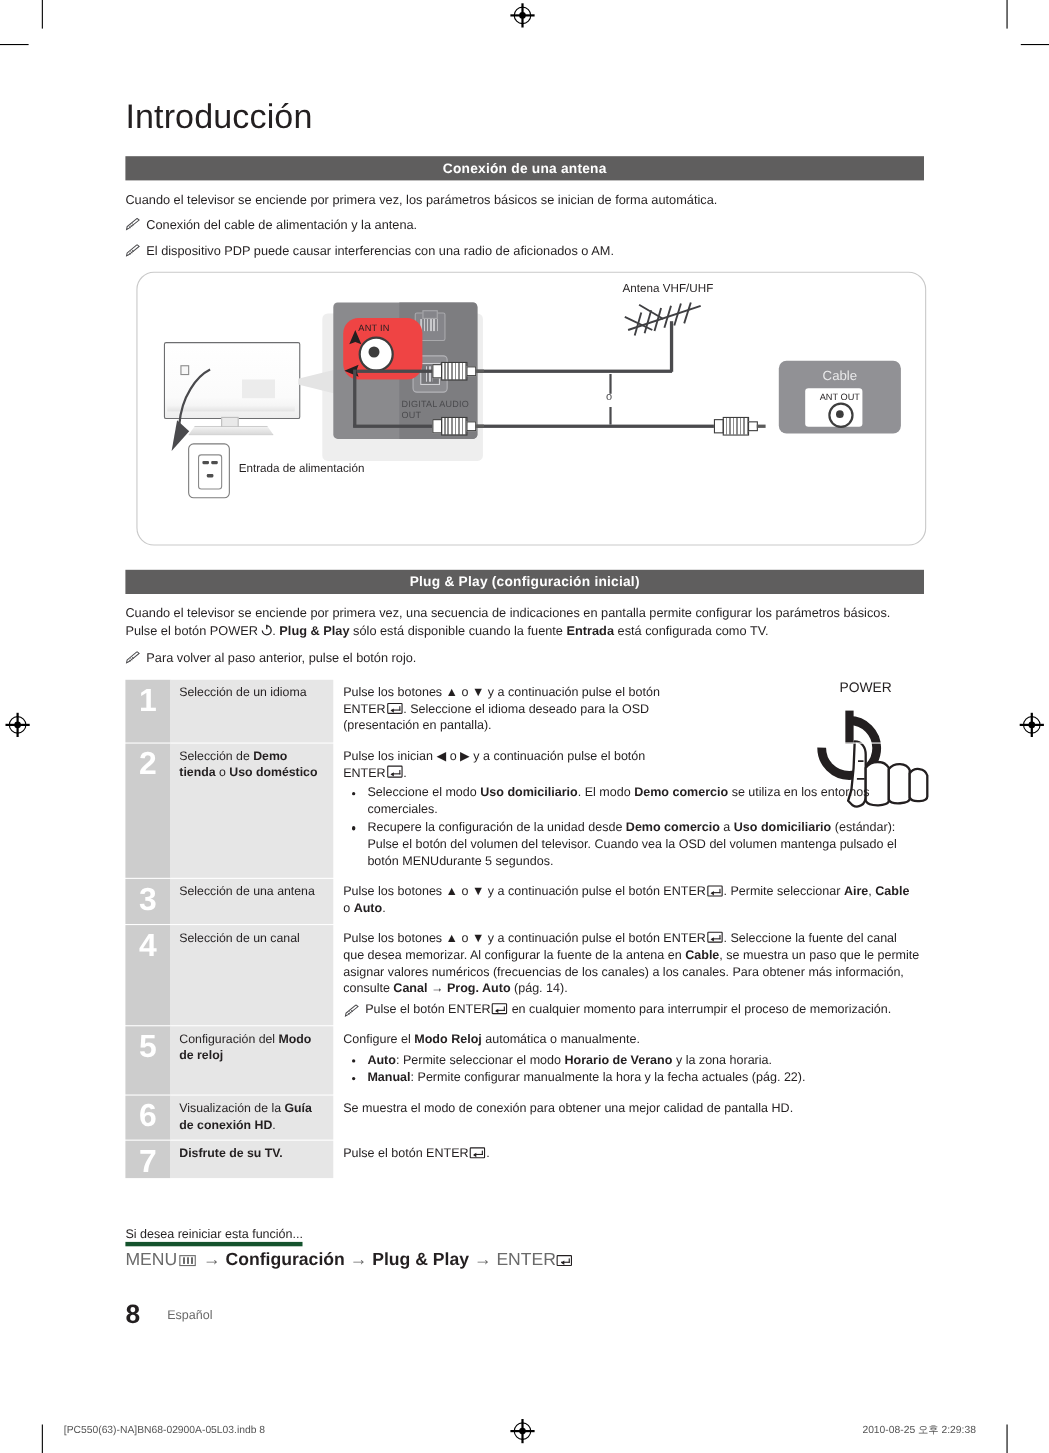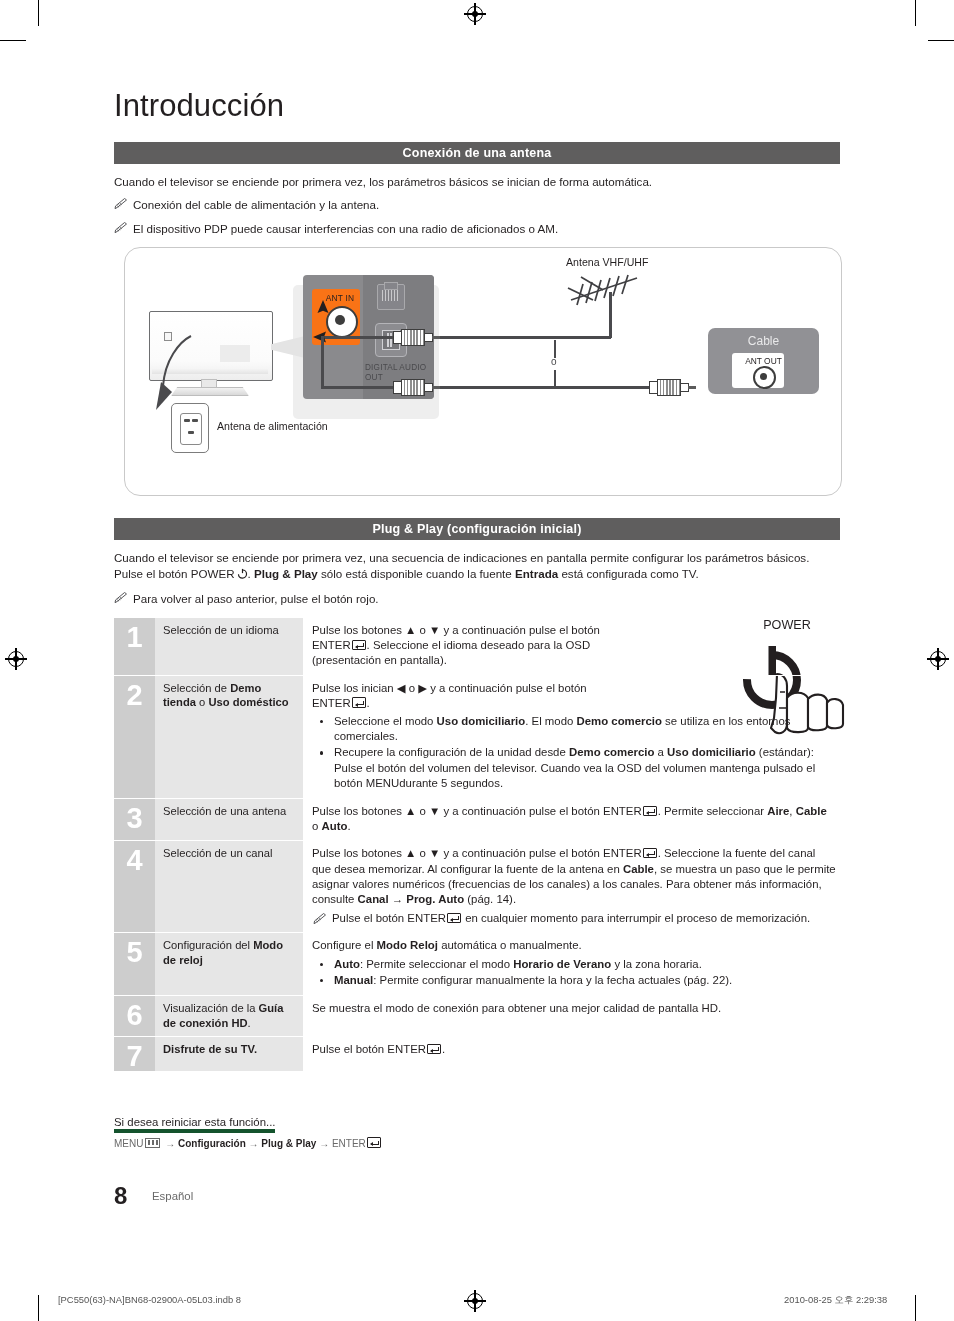--- a/index.html
+++ b/index.html
@@ -59,22 +59,22 @@
 
   .pwr-label{position:absolute;left:92px;top:172px;font-size:10.6px;color:#231f20;white-space:nowrap;}
 
   
   .panel-shadow{position:absolute;left:168px;top:37px;width:146px;height:134px;
                 background:#eeeeee;border-radius:5px;}
   .panel{position:absolute;left:178px;top:27px;width:131px;height:124px;
          background:#8a8a8d;border-radius:4px;}
   .panel-dark{position:absolute;left:60px;top:0;width:71px;height:124px;
               background:#7d7d80;border-radius:0 4px 4px 0;}
-  .antbox{position:absolute;left:9px;top:14px;width:48px;height:56px;
-          background:#f97316;border-radius:3px;}
+  .antbox{position:absolute;left:9px;top:14px;width:72px;height:56px;
+          background:#ef4444;border-radius:14px;}
   .antlabel{position:absolute;left:0;top:4px;width:56px;text-align:center;
             font-size:8.4px;color:#231f20;letter-spacing:.2px;}
   .coax{position:absolute;left:14px;top:17px;width:28px;height:28px;border-radius:50%;
         border:2.2px solid #3d3d3d;background:#fff;}
   .coax:after{content:"";position:absolute;left:7px;top:7px;width:10px;height:10px;
         border-radius:50%;background:#3d3d3d;}
   .lanport{position:absolute;left:74px;top:9px;width:26px;height:24px;
            border:1.6px solid #a9a9ac;border-radius:2px;background:#85858a;}
   .lanport:before{content:"";position:absolute;left:6px;top:-3px;width:12px;height:6px;
            border:1.4px solid #a9a9ac;background:#85858a;}
@@ -148,21 +148,21 @@
            background:repeating-linear-gradient(90deg,#6a6a6a 0 1.8px,transparent 1.8px 4px);}
   .pwrglyph{display:inline-block;width:11px;height:11px;position:relative;vertical-align:-1.5px;margin-left:2px;}
 
   
   .powerblock{position:absolute;left:722px;top:618px;width:130px;height:128px;}
   .powerlabel{position:absolute;left:0;top:0;width:130px;text-align:center;font-size:12.6px;color:#231f20;}
 
   
   .reinit{position:absolute;left:114px;font-size:11.4px;color:#231f20;}
   .reinit-u{border-bottom:4px solid #14532d;padding-bottom:1px;}
-  .menupath{position:absolute;left:114px;font-size:10px;color:#6a6a6a;}
+  .menupath{position:absolute;left:114px;font-size:16px;color:#6a6a6a;}
   .menupath b{color:#231f20;}
   .pagenum{position:absolute;left:114px;top:1182px;font-size:24px;font-weight:bold;color:#231f20;}
   .lang{position:absolute;left:152px;top:1190px;font-size:11.4px;color:#6a6a6a;}
   .printline{position:absolute;font-size:9.4px;color:#555;font-family:"Liberation Sans",sans-serif;white-space:nowrap;}
 </style>
 </head>
 <body>
 
 <div class="page">
 
@@ -238,21 +238,21 @@
       <path d="M7 78 L12 50 L23 60 Z" fill="#4a4a4d"></path>
     </svg>
 
     <div class="pwr-socket">
       <div class="pwr-inner">
         <div class="pin" style="left:3px;top:5px;width:6px;height:3px;"></div>
         <div class="pin" style="left:11px;top:5px;width:6px;height:3px;"></div>
         <div class="pin" style="left:7px;top:17px;width:6px;height:3px;"></div>
       </div>
     </div>
-    <div class="pwr-label">Antena de alimentación</div>
+    <div class="pwr-label">Entrada de alimentación</div>
 
     <div class="panel-shadow"></div>
     <div class="pointer"></div>
     <div class="panel">
       <div class="panel-dark"></div>
       <div class="lanport">
           <div class="lanbars"></div>
         </div>
       <div class="optport">
           <div class="optinner"></div>

